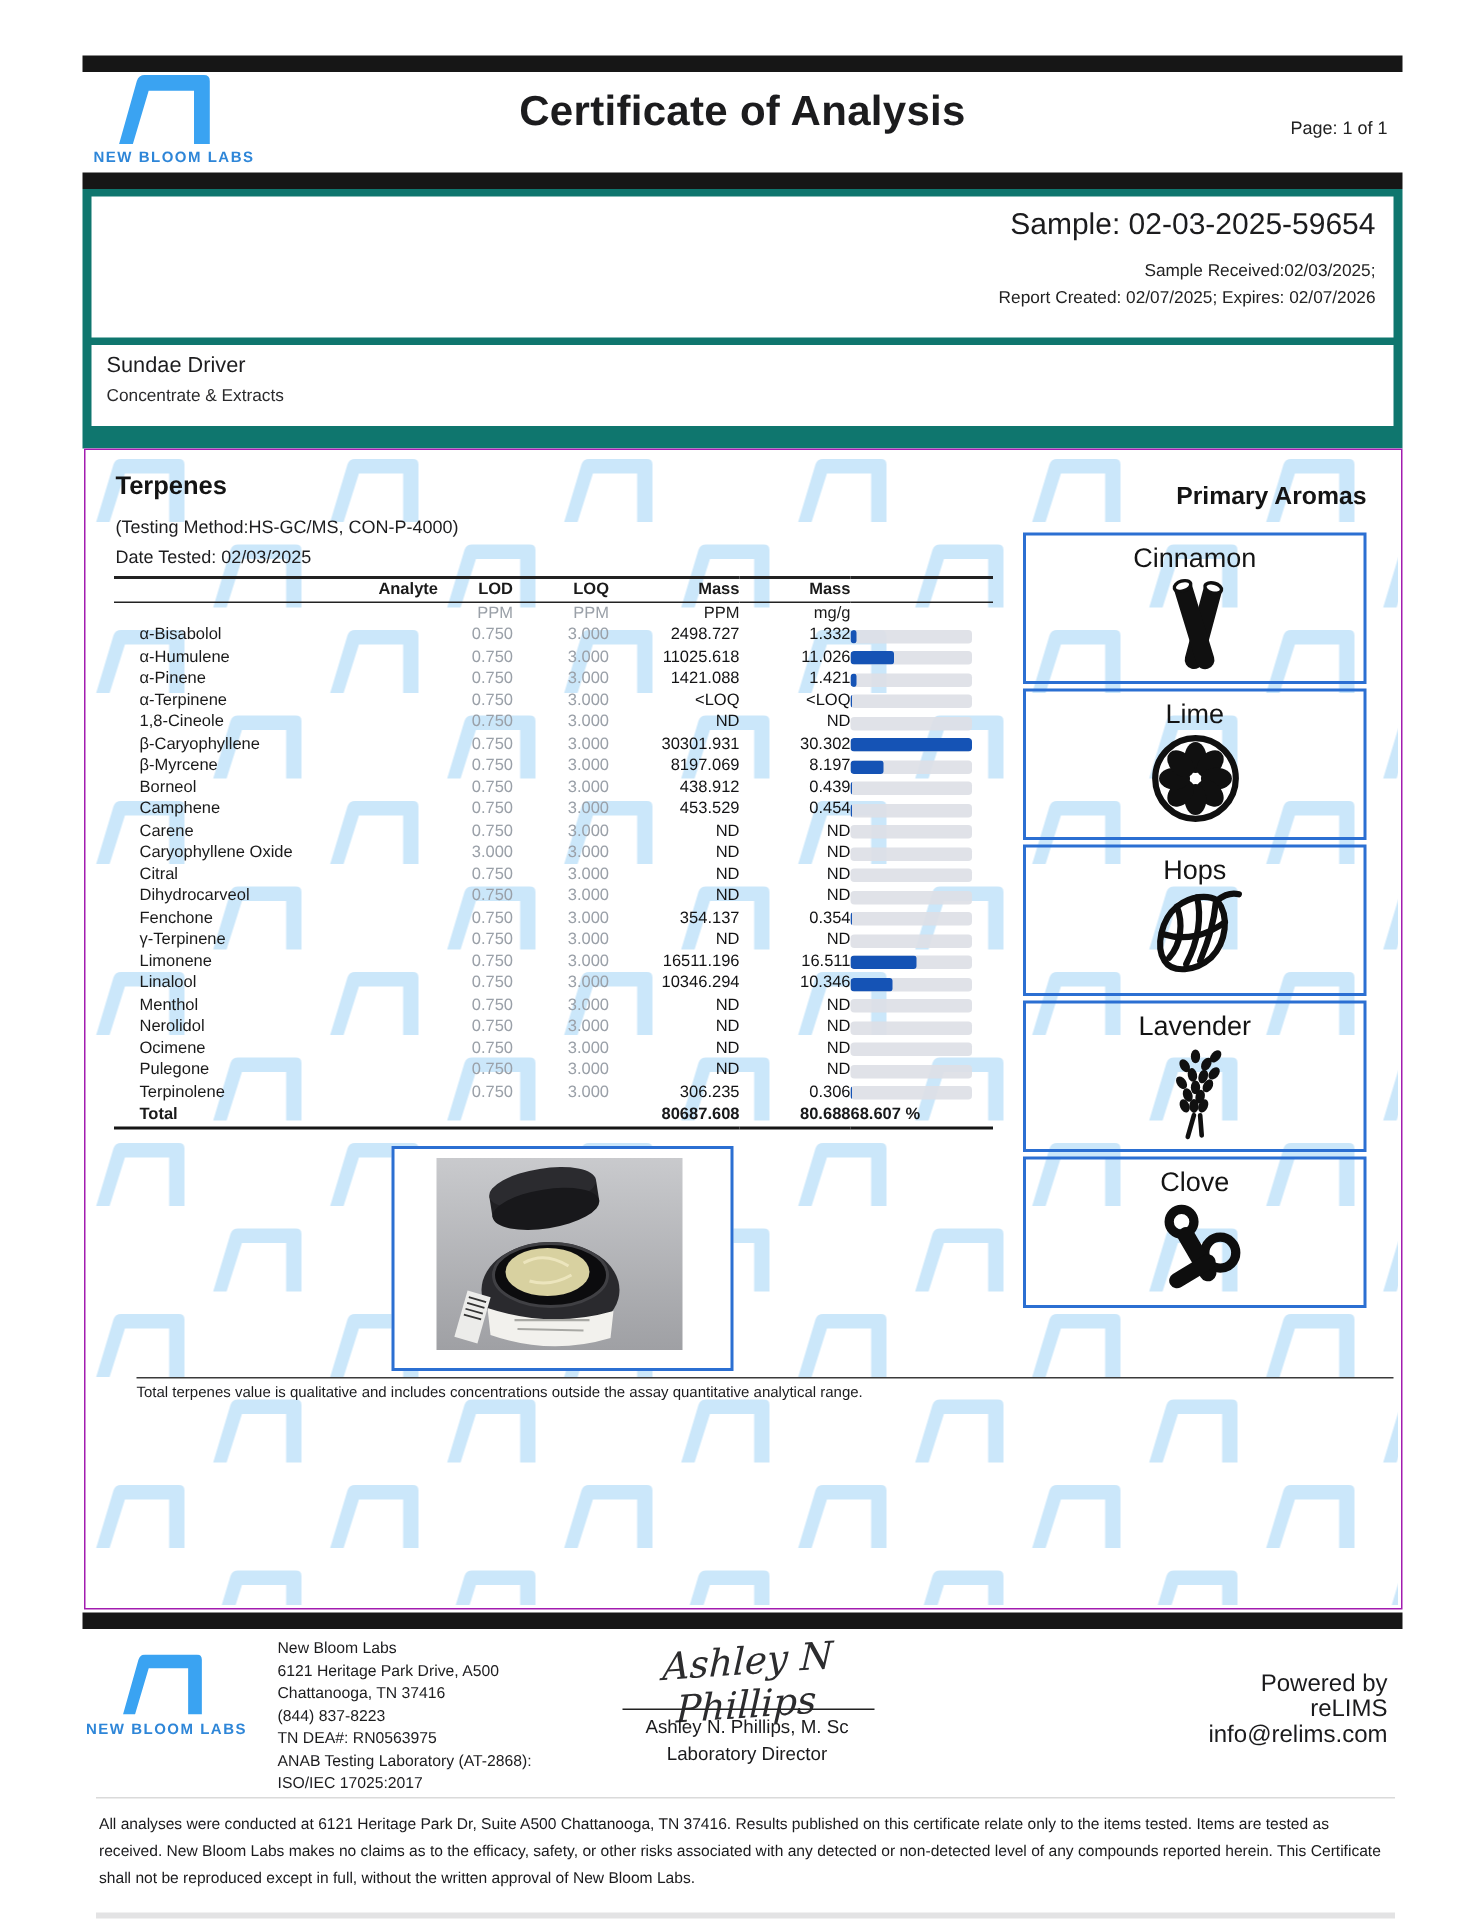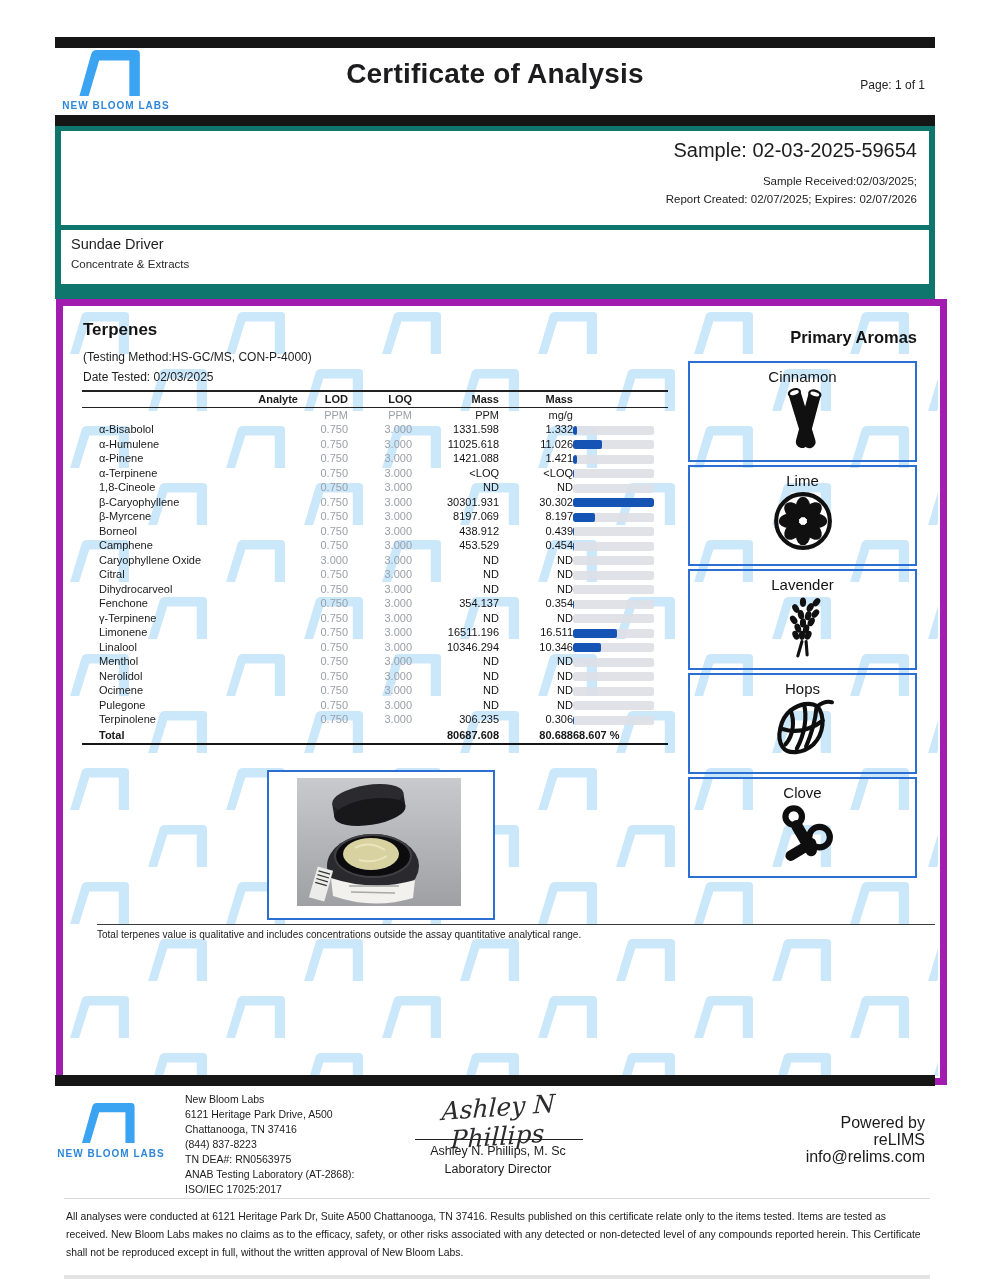--- a/index.html
+++ b/index.html
@@ -21,21 +21,21 @@
   .whitebox{position:absolute;background:#fff;}
   .sample-box{left:6px;top:5px;width:868px;height:94px;}
   .sample-id{position:absolute;right:12px;top:8px;font-size:20px;color:#1c1c1e;}
   .sample-sub{position:absolute;right:12px;font-size:11.5px;color:#222;}
   .product-box{left:6px;top:104px;width:868px;height:54px;}
   .product-name{position:absolute;left:10px;top:6px;font-size:14.5px;color:#1d1d1f;}
   .product-cat{position:absolute;left:10px;top:28px;font-size:11.5px;color:#2a2a2c;}
 
   
   .main{position:absolute;left:56px;top:299px;width:877px;height:772px;
-        border:7px solid #a21caf;background:#fff;}
+        border:1px solid #a21caf;background:#fff;}
   .wm{position:absolute;left:0;top:0;}
 
   .sec-title{position:absolute;left:20px;top:14px;font-size:17px;font-weight:bold;color:#141414;}
   .sec-sub1{position:absolute;left:20px;top:44px;font-size:12px;color:#1d1d1f;}
   .sec-sub2{position:absolute;left:20px;top:64px;font-size:12px;color:#1d1d1f;}
 
   
   .terp-table{position:absolute;left:19px;top:84px;width:586px;border-collapse:collapse;
               font-size:11px;color:#17181a;table-layout:fixed;}
   .terp-table th,.terp-table td{padding:0;height:14.5px;line-height:14.5px;white-space:nowrap;
@@ -61,21 +61,21 @@
         padding-top:4px;font-size:10px;color:#1b1b1d;}
 
   
   .photo-box{position:absolute;left:204px;top:464px;width:224px;height:146px;
              border:2px solid #2b6fd2;background:#fff;}
 
   
   .aromas{position:absolute;left:625px;top:10px;width:229px;}
   .aromas-title{text-align:right;font-size:16.5px;font-weight:bold;color:#141414;margin:12px 0 14px 0;}
   .aroma-box{height:101px;border:2px solid #2b6fd2;margin-bottom:3px;text-align:center;box-sizing:border-box;}
-  .aroma-label{font-size:15px;color:#141414;padding-top:5px;}
+  .aroma-label{font-size:18px;color:#141414;padding-top:5px;}
   .aroma-icon{margin-top:1px;}
 
   
   .f-lab{position:absolute;left:185px;top:1092px;width:210px;font-size:10.5px;line-height:15px;color:#1c1c1e;}
   .sig-script{position:absolute;left:398px;top:1093px;width:200px;text-align:center;
               font-family:"DejaVu Serif",serif;font-style:italic;font-size:25px;color:#2c2c2e;
               transform:rotate(-4deg) skewX(-6deg);}
   .sig-line{position:absolute;left:415px;top:1139px;width:168px;border-top:1.3px solid #222;}
   .sig-name{position:absolute;left:398px;top:1144px;width:200px;text-align:center;font-size:12.5px;color:#1b1b1d;}
   .sig-title{position:absolute;left:398px;top:1162px;width:200px;text-align:center;font-size:12.5px;color:#1b1b1d;}
@@ -158,21 +158,21 @@
           <th class="blackh">PPM</th>
           <th class="blackh" style="font-weight:normal;">mg/g</th>
           <th></th>
         </tr>
       </thead>
       <tbody id="rows">
           <tr>
             <td class="c-an">α-Bisabolol</td>
             <td class="c-num dim">0.750</td>
             <td class="c-num dim">3.000</td>
-            <td class="c-num b">1331.598</td>
+            <td class="c-num b">2498.727</td>
             <td class="c-num b">1.332</td>
             <td class="c-bar">
               <div class="track">
                 <div class="fill" style="width: 4.4%;"></div>
               </div>
             </td>
           </tr>
           <tr>
             <td class="c-an">α-Humulene</td>
             <td class="c-num dim">0.750</td>
@@ -259,20 +259,32 @@
           </tr>
           <tr>
             <td class="c-an">Camphene</td>
             <td class="c-num dim">0.750</td>
             <td class="c-num dim">3.000</td>
             <td class="c-num b">453.529</td>
             <td class="c-num b">0.454</td>
             <td class="c-bar">
               <div class="track">
                 <div class="fill" style="width: 1.5%;"></div>
+              </div>
+            </td>
+          </tr>
+          <tr>
+            <td class="c-an">Carene</td>
+            <td class="c-num dim">0.750</td>
+            <td class="c-num dim">3.000</td>
+            <td class="c-num b">ND</td>
+            <td class="c-num b">ND</td>
+            <td class="c-bar">
+              <div class="track">
+                <div class="fill" style="width: 0%;"></div>
               </div>
             </td>
           </tr>
           <tr>
             <td class="c-an">Caryophyllene Oxide</td>
             <td class="c-num dim">3.000</td>
             <td class="c-num dim">3.000</td>
             <td class="c-num b">ND</td>
             <td class="c-num b">ND</td>
             <td class="c-bar">
@@ -487,20 +499,34 @@
             <ellipse cx="30" cy="16.5" rx="7" ry="10" transform="rotate(180 30 30)"></ellipse>
             <ellipse cx="30" cy="16.5" rx="7" ry="10" transform="rotate(225 30 30)"></ellipse>
             <ellipse cx="30" cy="16.5" rx="7" ry="10" transform="rotate(270 30 30)"></ellipse>
             <ellipse cx="30" cy="16.5" rx="7" ry="10" transform="rotate(315 30 30)"></ellipse>
           </g>
           <circle cx="30" cy="30" r="3.5" fill="#fff"></circle>
         </svg>
       </div>
 
       <div class="aroma-box">
+        <div class="aroma-label">Hops</div>
+        <svg class="aroma-icon" width="64" height="62" viewBox="0 0 62 60">
+          <g fill="none" stroke="#0e0e0e" stroke-width="4" stroke-linecap="round" stroke-linejoin="round">
+            <path d="M45,8 C50,4 55,3 59,4"></path>
+            <path d="M45,8 C53,18 51,35 41,45 C31,54 16,55 11,47 C5,38 9,20 19,12 C28,5 39,4 45,8 Z"></path>
+            <path d="M19,12 C23,22 22,36 14,45"></path>
+            <path d="M32,6 C35,18 33,34 25,49"></path>
+            <path d="M44,10 C43,22 39,35 34,47"></path>
+            <path d="M11,30 C24,34 38,31 50,22"></path>
+          </g>
+        </svg>
+      </div>
+
+      <div class="aroma-box">
         <div class="aroma-label">Lavender</div>
         <svg class="aroma-icon" width="62" height="64" viewBox="0 0 60 62">
           <g fill="#101010">
             <ellipse cx="30" cy="8" rx="3" ry="4.5"></ellipse>
             <ellipse cx="23" cy="14" rx="3" ry="4.5" transform="rotate(-30 23 14)"></ellipse>
             <ellipse cx="37" cy="13" rx="3" ry="4.5" transform="rotate(30 37 13)"></ellipse>
             <ellipse cx="43" cy="8" rx="3" ry="4.5" transform="rotate(40 43 8)"></ellipse>
             <ellipse cx="28" cy="20" rx="3" ry="4.5" transform="rotate(-12 28 20)"></ellipse>
             <ellipse cx="35" cy="21" rx="3" ry="4.5" transform="rotate(18 35 21)"></ellipse>
             <ellipse cx="21" cy="25" rx="3" ry="4.5" transform="rotate(-36 21 25)"></ellipse>
@@ -514,34 +540,20 @@
             <ellipse cx="23" cy="40" rx="3" ry="4.5" transform="rotate(-24 23 40)"></ellipse>
           </g>
           <g stroke="#101010" stroke-width="3" stroke-linecap="round" fill="none">
             <path d="M29,46 L25,60"></path>
             <path d="M33,46 L34,59"></path>
           </g>
         </svg>
       </div>
 
       <div class="aroma-box">
-        <div class="aroma-label">Hops</div>
-        <svg class="aroma-icon" width="64" height="62" viewBox="0 0 62 60">
-          <g fill="none" stroke="#0e0e0e" stroke-width="4" stroke-linecap="round" stroke-linejoin="round">
-            <path d="M45,8 C50,4 55,3 59,4"></path>
-            <path d="M45,8 C53,18 51,35 41,45 C31,54 16,55 11,47 C5,38 9,20 19,12 C28,5 39,4 45,8 Z"></path>
-            <path d="M19,12 C23,22 22,36 14,45"></path>
-            <path d="M32,6 C35,18 33,34 25,49"></path>
-            <path d="M44,10 C43,22 39,35 34,47"></path>
-            <path d="M11,30 C24,34 38,31 50,22"></path>
-          </g>
-        </svg>
-      </div>
-
-      <div class="aroma-box">
         <div class="aroma-label">Clove</div>
         <svg class="aroma-icon" width="64" height="62" viewBox="0 0 62 60">
           <g stroke="#0e0e0e" fill="none">
             <circle cx="22" cy="14" r="8" stroke-width="6"></circle>
             <circle cx="47" cy="34" r="10" stroke-width="6"></circle>
           </g>
           <g stroke="#0e0e0e" stroke-linecap="round">
             <path d="M25,23 L39,47" stroke-width="11"></path>
             <path d="M39,40 L19,52" stroke-width="10"></path>
           </g>

